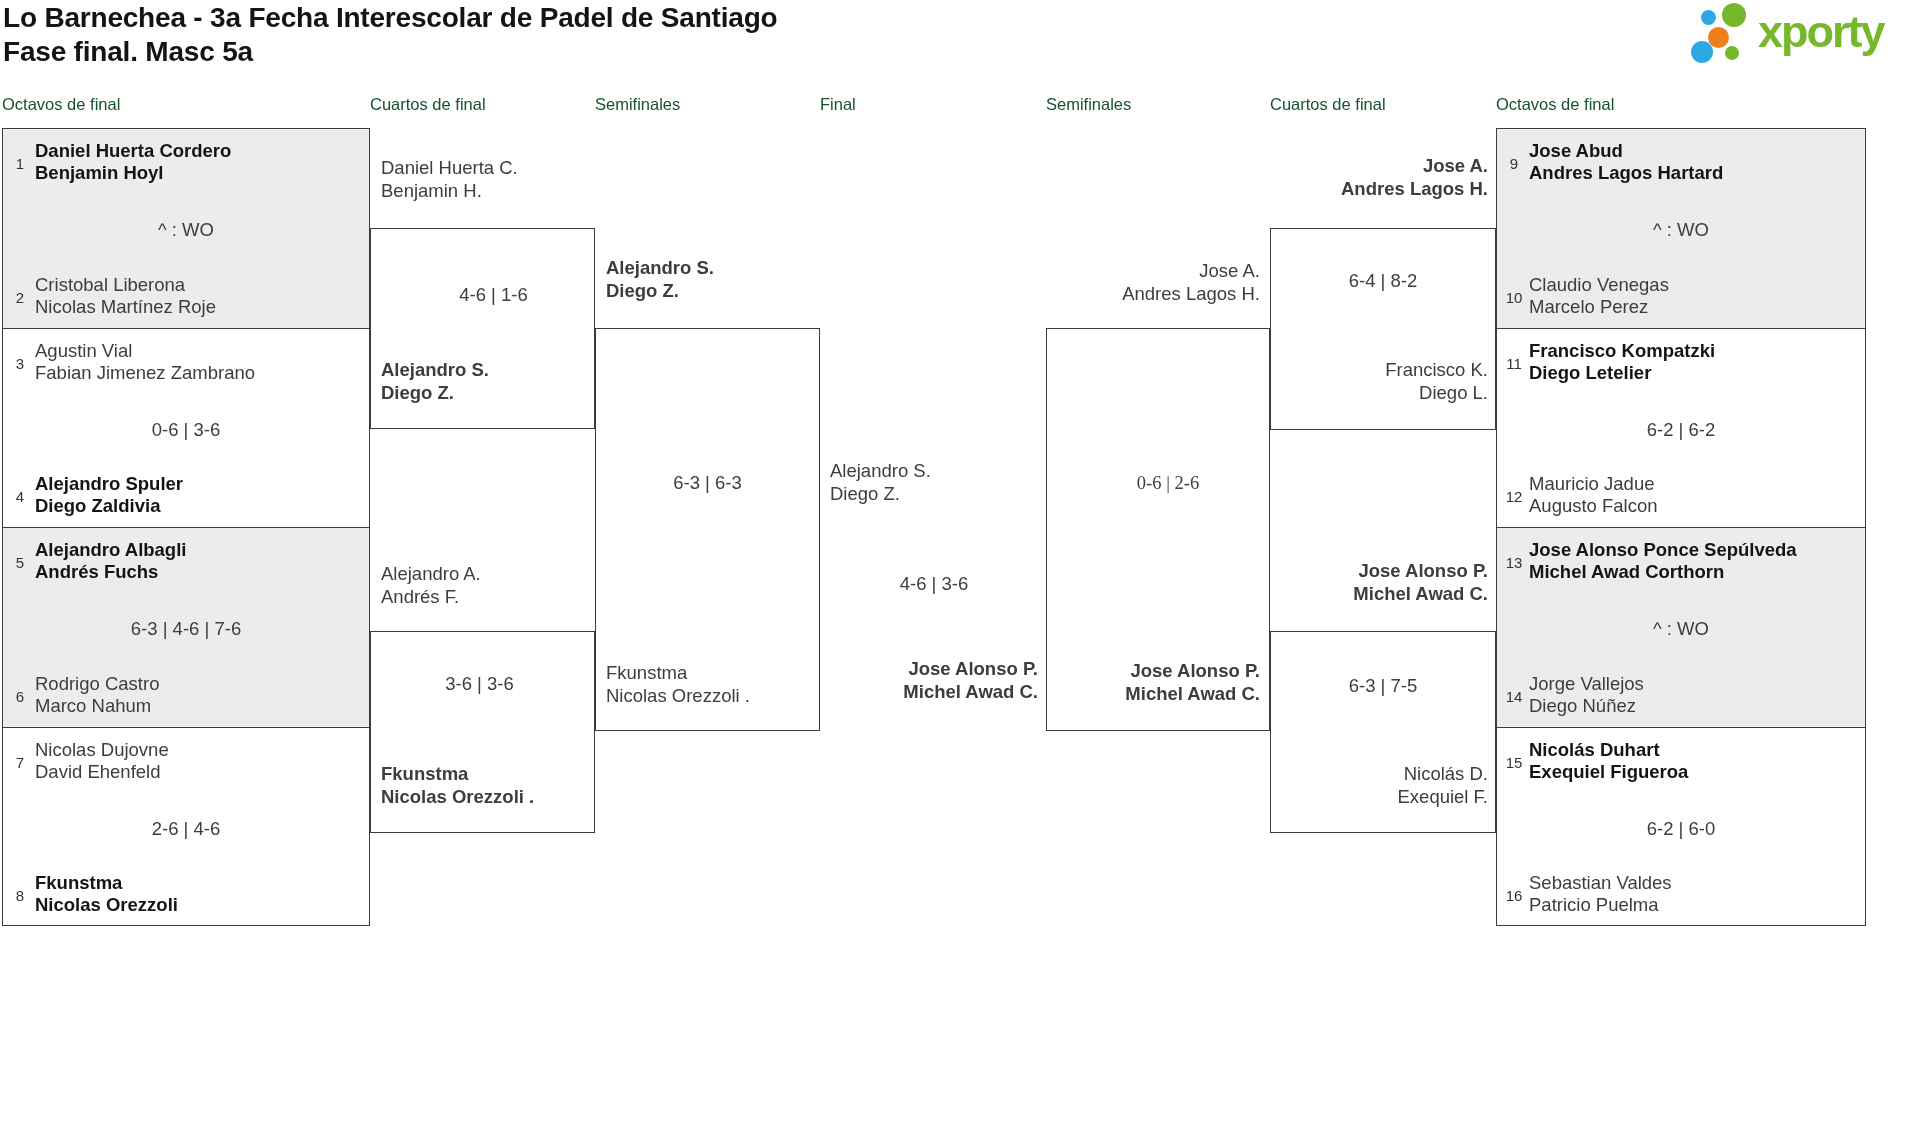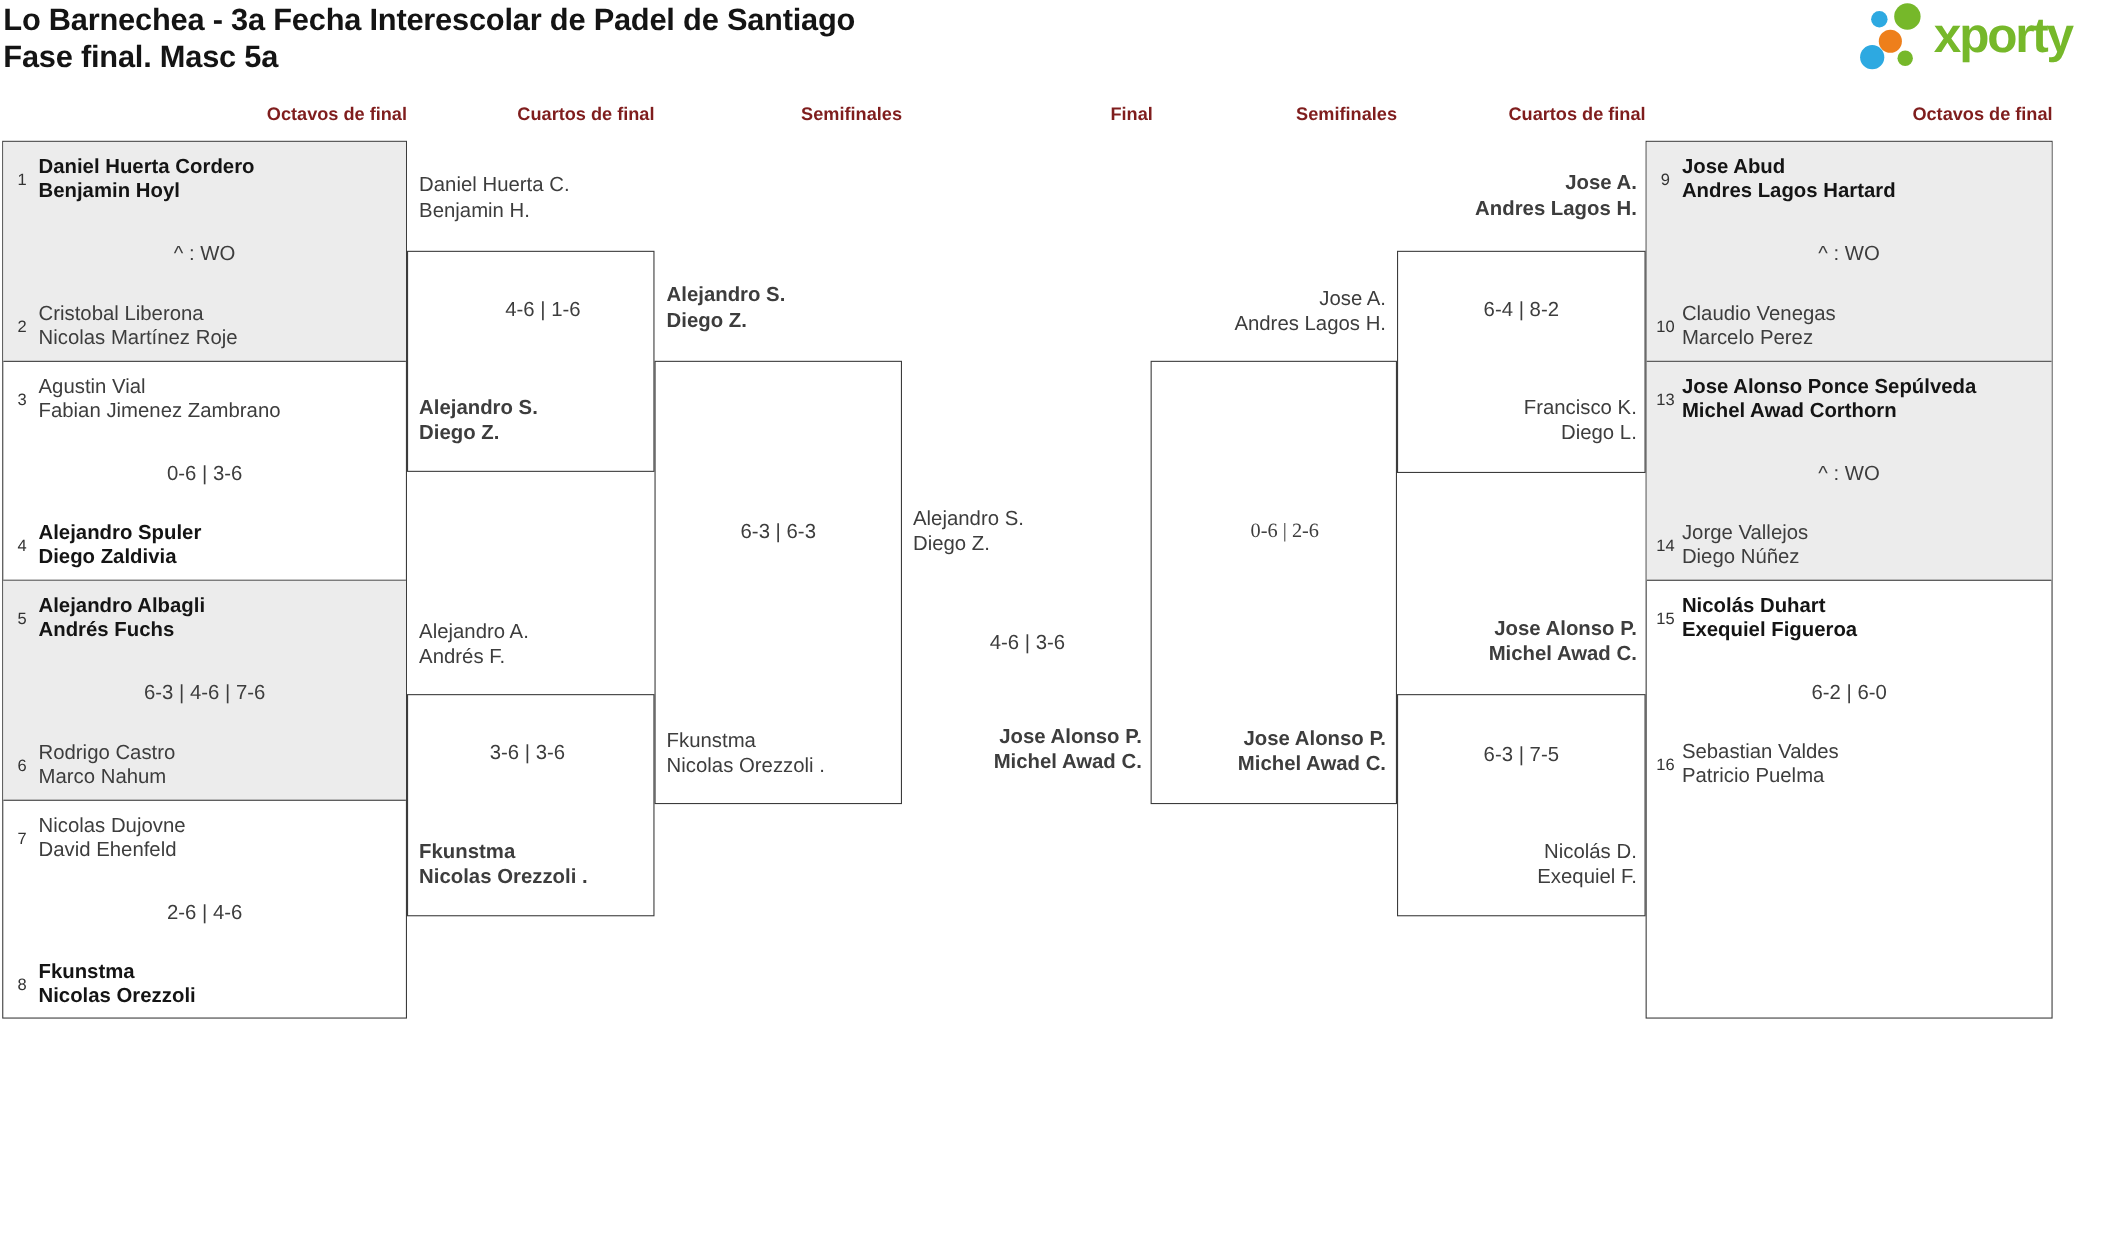--- a/index.html
+++ b/index.html
@@ -13,22 +13,22 @@
   
   .dot { position:absolute; border-radius:50%; }
   #dot-blue-sm   { left:1701px; top:10px; width:15px; height:15px; background:#2da9e1; }
   #dot-green-lg  { left:1722px; top:3px;  width:24px; height:24px; background:#76b82a; }
   #dot-orange    { left:1708px; top:27px; width:21px; height:21px; background:#ee7f1b; }
   #dot-blue-lg   { left:1691px; top:41px; width:22px; height:22px; background:#2da9e1; }
   #dot-green-sm  { left:1725px; top:46px; width:14px; height:14px; background:#76b82a; }
   .logo-text { position:absolute; left:1758px; top:6px; font-size:45px; font-weight:700;
                color:#76b82a; letter-spacing:-2px; }
   
-  .round-header { position:absolute; top:94px; text-align:right; font-size:16.5px;
-                  font-weight:700; color:#7f1d1d; line-height:20px; }
+  .round-header { position:absolute; top:94px; text-align:left; font-size:16.5px;
+                  font-weight:400; color:#14532d; line-height:20px; }
   #hdr-0 { left:2px;    width:368px; }
   #hdr-1 { left:370px;  width:225px; }
   #hdr-2 { left:595px;  width:225px; }
   #hdr-3 { left:820px;  width:228px; }
   #hdr-4 { left:1046px; width:224px; }
   #hdr-5 { left:1270px; width:226px; }
   #hdr-6 { left:1496px; width:370px; }
   
   .r16-col { position:absolute; box-sizing:border-box; border:1.5px solid #3c3c3c; }
   #r16-left  { left:2px;    top:128px; width:368px; height:798px; }
@@ -67,21 +67,21 @@
   #qfd-t { left:1280px; width:208px; top:559px; }
   #qfd-b { left:1280px; width:208px; top:762px; }
   #sfl-t { left:606px;  top:256px; }
   #sfl-b { left:606px;  top:661px; }
   #sfr-t { left:1050px; width:210px; top:259px; }
   #sfr-b { left:1050px; width:210px; top:659px; }
   #fin-t { left:830px;  top:459px; }
   #fin-b { left:820px;  width:218px; top:657px; }
   
   .box-score { position:absolute; text-align:center; font-size:18.5px; color:#3d3d3d; }
-  #qfa-s { left:370px;  width:247px; top:270px; }
+  #qfa-s { left:370px;  width:247px; top:284px; }
   #qfb-s { left:370px;  width:219px; top:673px; }
   #qfc-s { left:1270px; width:226px; top:270px; }
   #qfd-s { left:1270px; width:226px; top:675px; }
   #sfl-s { left:595px;  width:225px; top:472px; }
   #sfr-s { left:1066px; width:204px; top:473px;font-family:Liberation Serif, serif; }
   #fin-s { left:820px;  width:228px; top:573px; }
 </style>
 </head>
 <body>
 
@@ -191,20 +191,37 @@
       </div>
       <div class="score">^ : WO</div>
       <div class="team b">
         <div class="seed">10</div>
         <div class="names">
           <div>Claudio Venegas</div>
           <div>Marcelo Perez</div>
         </div>
       </div>
     </div>
+    <div class="r16-box">
+      <div class="team t">
+        <div class="seed">11</div>
+        <div class="names w">
+          <div>Francisco Kompatzki</div>
+          <div>Diego Letelier</div>
+        </div>
+      </div>
+      <div class="score">6-2 | 6-2</div>
+      <div class="team b">
+        <div class="seed">12</div>
+        <div class="names">
+          <div>Mauricio Jadue</div>
+          <div>Augusto Falcon</div>
+        </div>
+      </div>
+    </div>
     <div class="r16-box gray">
       <div class="team t">
         <div class="seed">13</div>
         <div class="names w">
           <div>Jose Alonso Ponce Sepúlveda</div>
           <div>Michel Awad Corthorn</div>
         </div>
       </div>
       <div class="score">^ : WO</div>
       <div class="team b">

